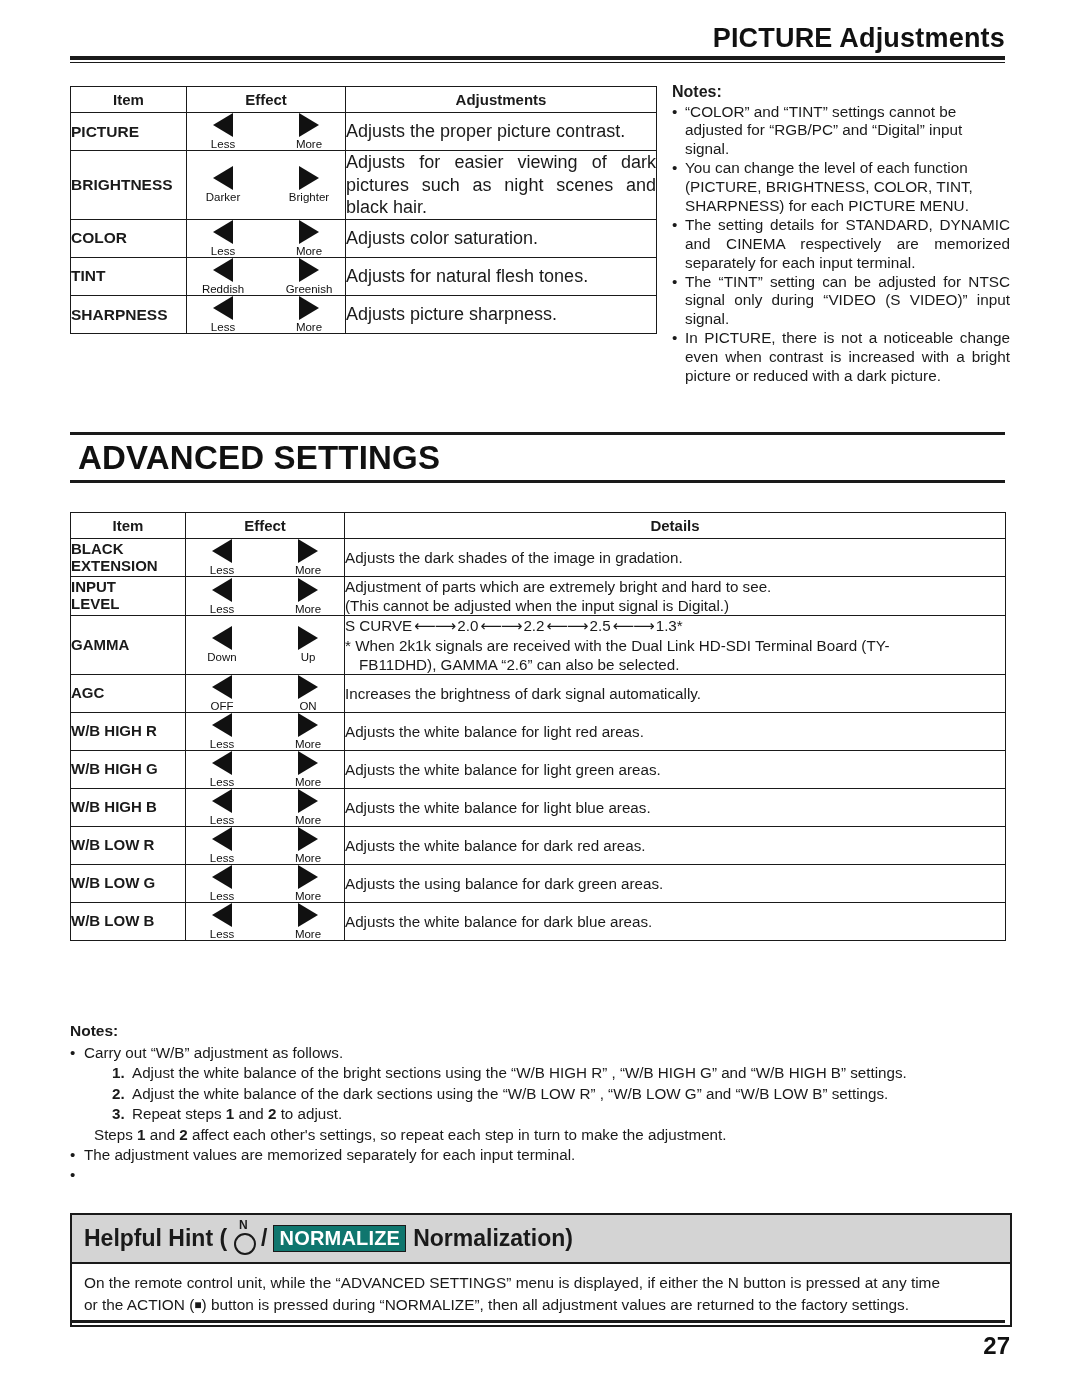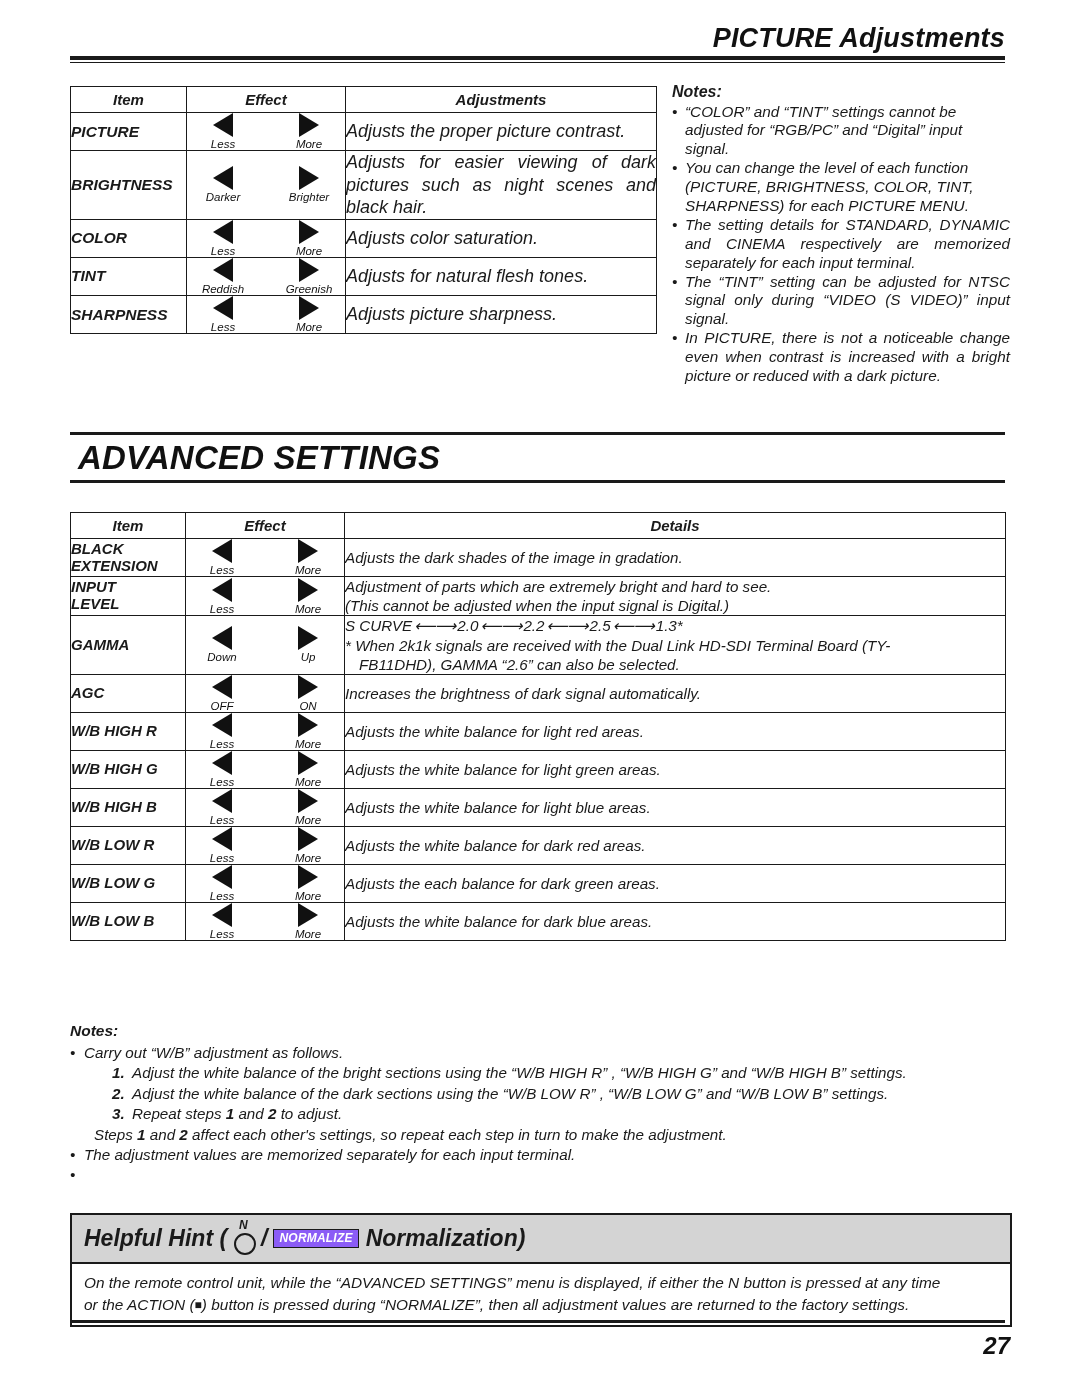--- a/index.html
+++ b/index.html
@@ -10,21 +10,20 @@
     font-family: "Liberation Sans", sans-serif;
     color: #1a1a1a;
     -webkit-font-smoothing: antialiased;
   }
   .page {
     position: relative;
     width: 1080px;
     height: 1397px;
     background: #fff;
     overflow: hidden;
-    font-style: italic;
   }
 
   
   .page-header {
     position: absolute;
     left: 70px; top: 24px; width: 935px;
   }
   .page-header .title {
     text-align: right;
     font-size: 27px;
@@ -234,24 +233,24 @@
     background: transparent;
   }
   .n-circle .nl {
     position: absolute;
     top: -2px; left: 7px;
     font-size: 12px;
     font-weight: bold;
     line-height: 1;
   }
   .normalize-badge {
-    background: #8b5cf6;
+    background: #0f766e;
     color: #fff;
     border: 1px solid #1a1a1a;
-    font-size: 12px;
+    font-size: 20px;
     font-weight: bold;
     letter-spacing: 0.2px;
     padding: 2px 5px 3px;
     margin: 0 7px 0 6px;
     line-height: 1;
   }
   .hint-body {
     padding: 8px 12px 9px 12px;
     font-size: 15.4px;
     line-height: 1.42;
@@ -589,21 +588,21 @@
                   <span class="tri left"></span>
                   <span class="arrow-label">Less</span>
                 </div>
                 <div class="arrow-unit">
                   <span class="tri right"></span>
                   <span class="arrow-label">More</span>
                 </div>
               </div>
             </td>
             <td class="cell-desc">
-              <div>Adjusts the each balance for dark green areas.</div>
+              <div>Adjusts the using balance for dark green areas.</div>
             </td>
           </tr>
           <tr>
             <td class="cell-item">W/B LOW B</td>
             <td class="cell-effect">
               <div class="arrows">
                 <div class="arrow-unit">
                   <span class="tri left"></span>
                   <span class="arrow-label">Less</span>
                 </div>

